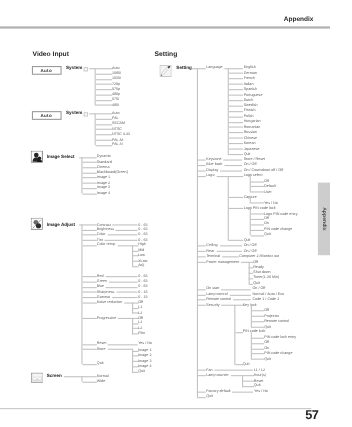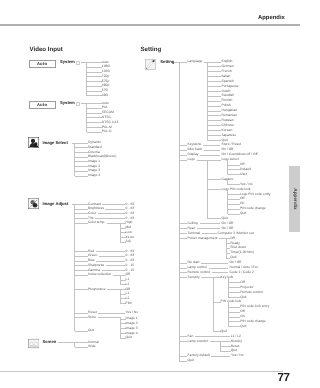--- a/index.html
+++ b/index.html
@@ -31,21 +31,21 @@
   .icon{position:absolute;}
   .sqmark{position:absolute;width:2.1px;height:2.1px;border:.45px solid #cdcdcd;background:#fff;}
 </style>
 </head>
 <body>
 
 <div class="page">
   <div class="hdr-title">Appendix</div>
   <div class="hdr-rule"></div>
   <div class="ftr-rule"></div>
-  <div class="pgnum">77</div>
+  <div class="pgnum">57</div>
   <div class="tab">
       <span>Appendix</span>
     </div>
   <div class="coltitle" style="left:29.6px;top:45.7px">Video Input</div>
   <div class="coltitle" style="left:140.5px;top:45.7px">Setting</div>
   <div id="trees">
       <div class="node root" style="left: 60px; top: 60.2px;">System</div>
       <div class="sqmark" style="left: 75.9px; top: 60.9px;"></div>
       <div class="hline" style="left: 80.5px; top: 62.02px; width: 21.3px;"></div>
       <div class="vline" style="left: 86.42px; top: 62.02px; height: 34.175px;"></div>

